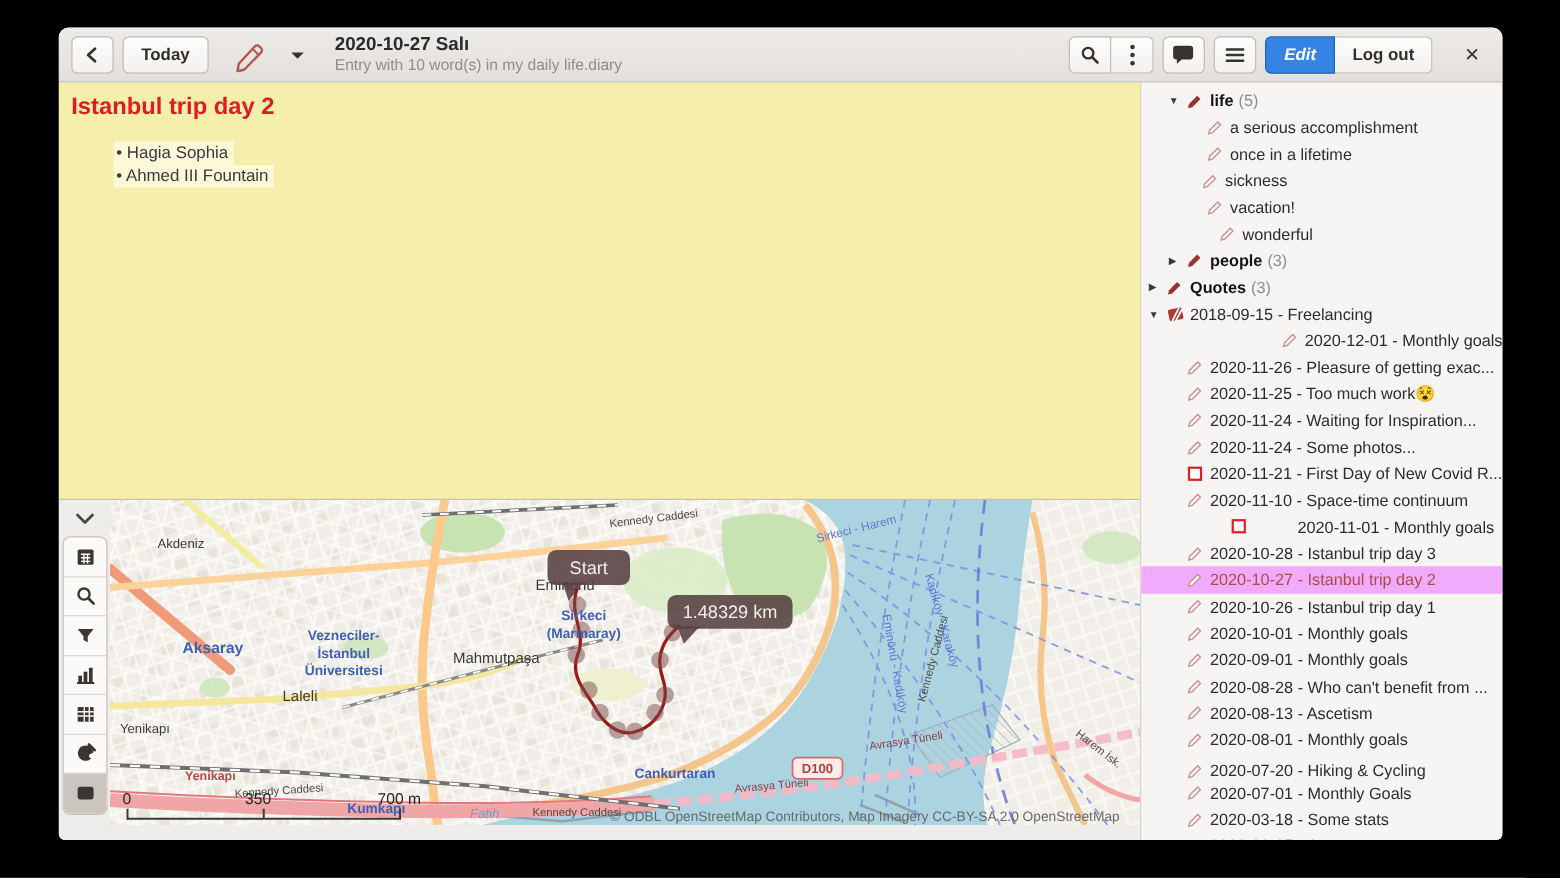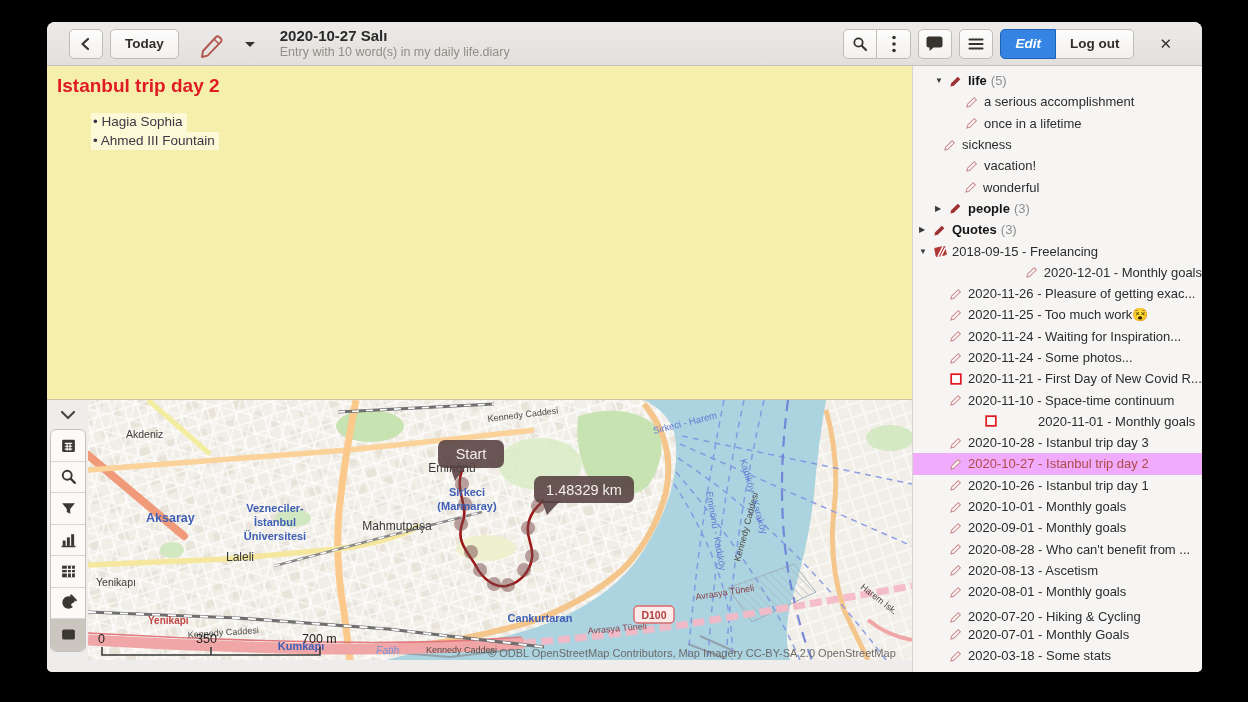--- a/index.html
+++ b/index.html
@@ -3,21 +3,21 @@
 <meta charset="utf-8">
 <style>
   html,body{margin:0;padding:0;background:#000;}
   *{box-sizing:border-box;font-family:"Liberation Sans",sans-serif;}
   .stage{position:relative;width:1248px;height:702px;background:#000;overflow:hidden;}
   .window{position:absolute;left:47px;top:22px;width:1155px;height:650px;
           border-radius:8px 8px 5px 5px;overflow:hidden;background:#efedeb;
           display:flex;flex-direction:column;}
   
   .titlebar{height:44px;flex:0 0 44px;display:flex;align-items:center;gap:7px;
-            padding:0 22px;background:linear-gradient(#edebe9,#e2dfdc);
+            padding:0 10px;background:linear-gradient(#edebe9,#e2dfdc);
             border-bottom:1px solid #c6c0ba;}
   .tb-btn{height:30px;border:1px solid #c2bcb6;border-radius:5px;
           background:linear-gradient(#fdfdfd,#f3f1ef);
           font-size:13.5px;font-weight:600;color:#322e2a;padding:0 14px;cursor:default;
           display:flex;align-items:center;justify-content:center;}
   .sq{width:34px;padding:0;}
   .linked{display:flex;}
   .linked .tb-btn{border-radius:0;}
   .linked .tb-btn:first-child{border-radius:5px 0 0 5px;}
   .linked .tb-btn:last-child{border-radius:0 5px 5px 0;border-left:none;}
@@ -365,39 +365,39 @@
           </div>
           <div class="tree-row" style="padding-left: 38px;">
             <span class="expander"></span>
             <span class="tree-icon">
               <svg width="14" height="14" viewBox="0 0 16 16">
                 <path d="M3 10.5 L10.5 3 L13 5.5 L5.5 13 L2.2 13.8 Z" fill="#fdf6f6" stroke="#c98c8c" stroke-width="1.2"></path>
               </svg>
             </span>
             <span class="tree-label">once in a lifetime</span>
           </div>
-          <div class="tree-row" style="padding-left: 16px; text-align: center;">
+          <div class="tree-row" style="padding-left: 34px; text-align: center;">
             <span class="expander"></span>
             <span class="tree-icon">
               <svg width="14" height="14" viewBox="0 0 16 16">
                 <path d="M3 10.5 L10.5 3 L13 5.5 L5.5 13 L2.2 13.8 Z" fill="#fdf6f6" stroke="#c98c8c" stroke-width="1.2"></path>
               </svg>
             </span>
             <span class="tree-label">sickness</span>
           </div>
           <div class="tree-row" style="padding-left: 38px;">
             <span class="expander"></span>
             <span class="tree-icon">
               <svg width="14" height="14" viewBox="0 0 16 16">
                 <path d="M3 10.5 L10.5 3 L13 5.5 L5.5 13 L2.2 13.8 Z" fill="#fdf6f6" stroke="#c98c8c" stroke-width="1.2"></path>
               </svg>
             </span>
             <span class="tree-label">vacation!</span>
           </div>
-          <div class="tree-row" style="padding-left: 37px;">
+          <div class="tree-row" style="padding-left: 48px;">
             <span class="expander"></span>
             <span class="tree-icon">
               <svg width="14" height="14" viewBox="0 0 16 16">
                 <path d="M3 10.5 L10.5 3 L13 5.5 L5.5 13 L2.2 13.8 Z" fill="#fdf6f6" stroke="#c98c8c" stroke-width="1.2"></path>
               </svg>
             </span>
             <span class="tree-label">wonderful</span>
           </div>
           <div class="tree-row bold" style="padding-left: 22px;">
             <span class="expander">▶</span>

